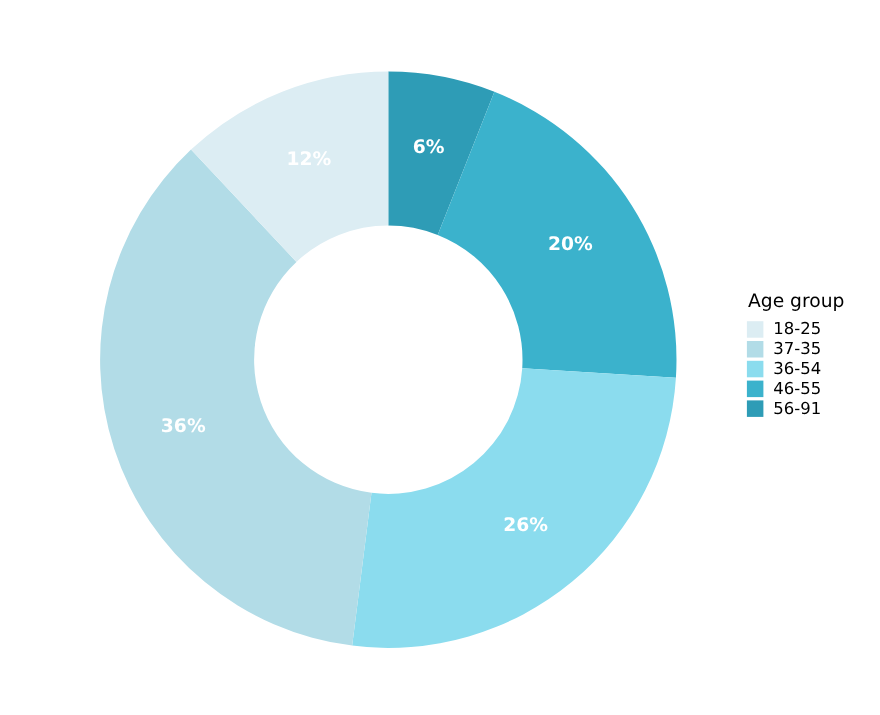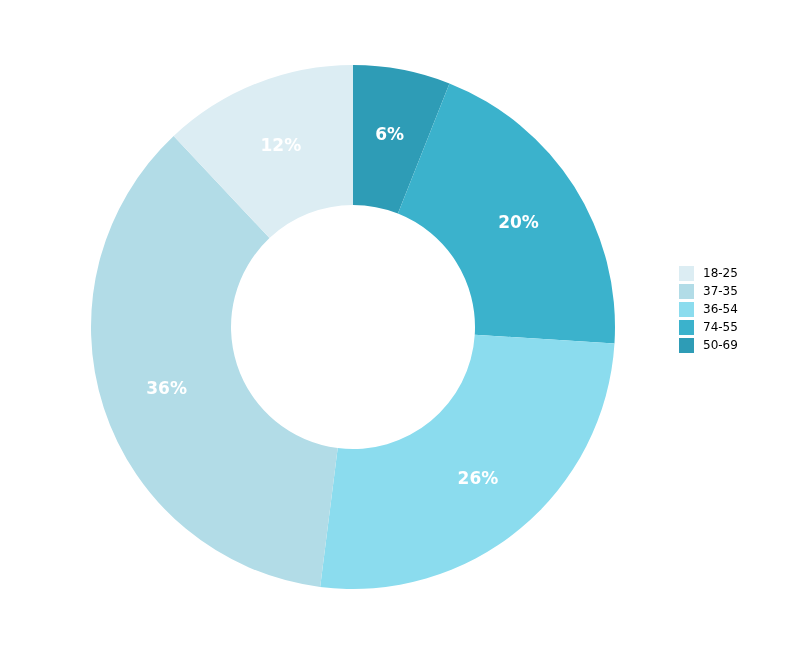--- a/index.html
+++ b/index.html
@@ -60,21 +60,21 @@
     margin: 0;
   }
   .legend-swatch {
     width: 15px;
     height: 15px;
     flex: 0 0 15px;
     margin-right: 9px;
   }
   .legend-label {
     font-family: "DejaVu Sans", "Liberation Sans", sans-serif;
-    font-size: 12px;
+    font-size: 15px;
     color: #000000;
     white-space: nowrap;
     line-height: 16px;
   }
 </style>
 </head>
 <body>
 
 <div id="figure">
 
@@ -89,37 +89,38 @@
     <g id="slice-labels-group">
         <text x="389.73" y="134.47" class="slice-label">6%</text>
         <text x="518.49" y="221.98" class="slice-label">20%</text>
         <text x="477.94" y="478.02" class="slice-label">26%</text>
         <text x="166.59" y="387.57" class="slice-label">36%</text>
         <text x="280.85" y="144.76" class="slice-label">12%</text>
       </g>
   </svg>
 
   <div id="legend">
+    <div id="legend-title">Age group</div>
     <div id="legend-items">
         <div class="legend-row">
           <span class="legend-swatch" style="background: rgb(220, 237, 243);"></span>
           <span class="legend-label">18-25</span>
         </div>
         <div class="legend-row">
           <span class="legend-swatch" style="background: rgb(178, 220, 231);"></span>
           <span class="legend-label">37-35</span>
         </div>
         <div class="legend-row">
           <span class="legend-swatch" style="background: rgb(139, 220, 238);"></span>
           <span class="legend-label">36-54</span>
         </div>
         <div class="legend-row">
           <span class="legend-swatch" style="background: rgb(59, 178, 204);"></span>
-          <span class="legend-label">74-55</span>
+          <span class="legend-label">46-55</span>
         </div>
         <div class="legend-row">
           <span class="legend-swatch" style="background: rgb(46, 156, 182);"></span>
-          <span class="legend-label">50-69</span>
+          <span class="legend-label">56-91</span>
         </div>
       </div>
   </div>
 
 </div>
 
 </body></html>

